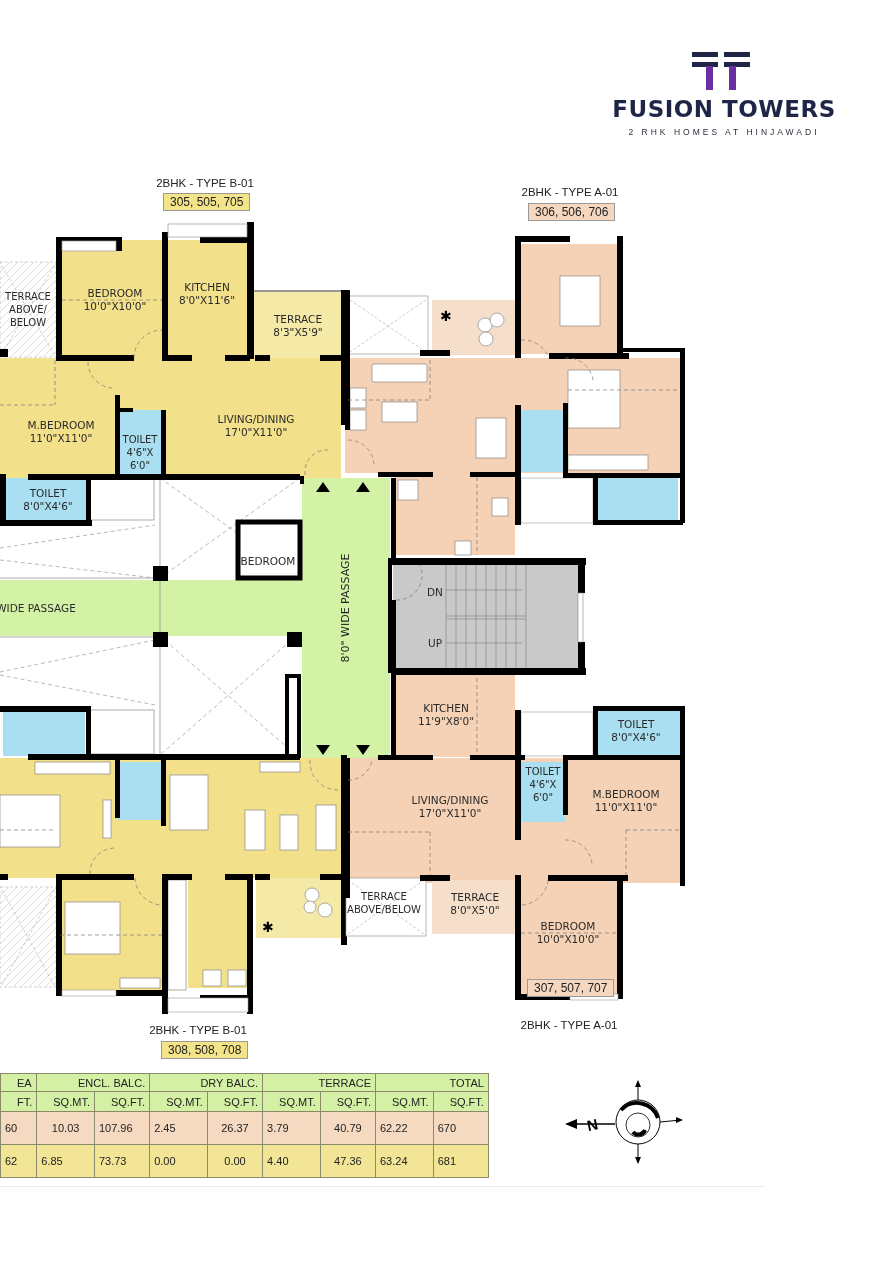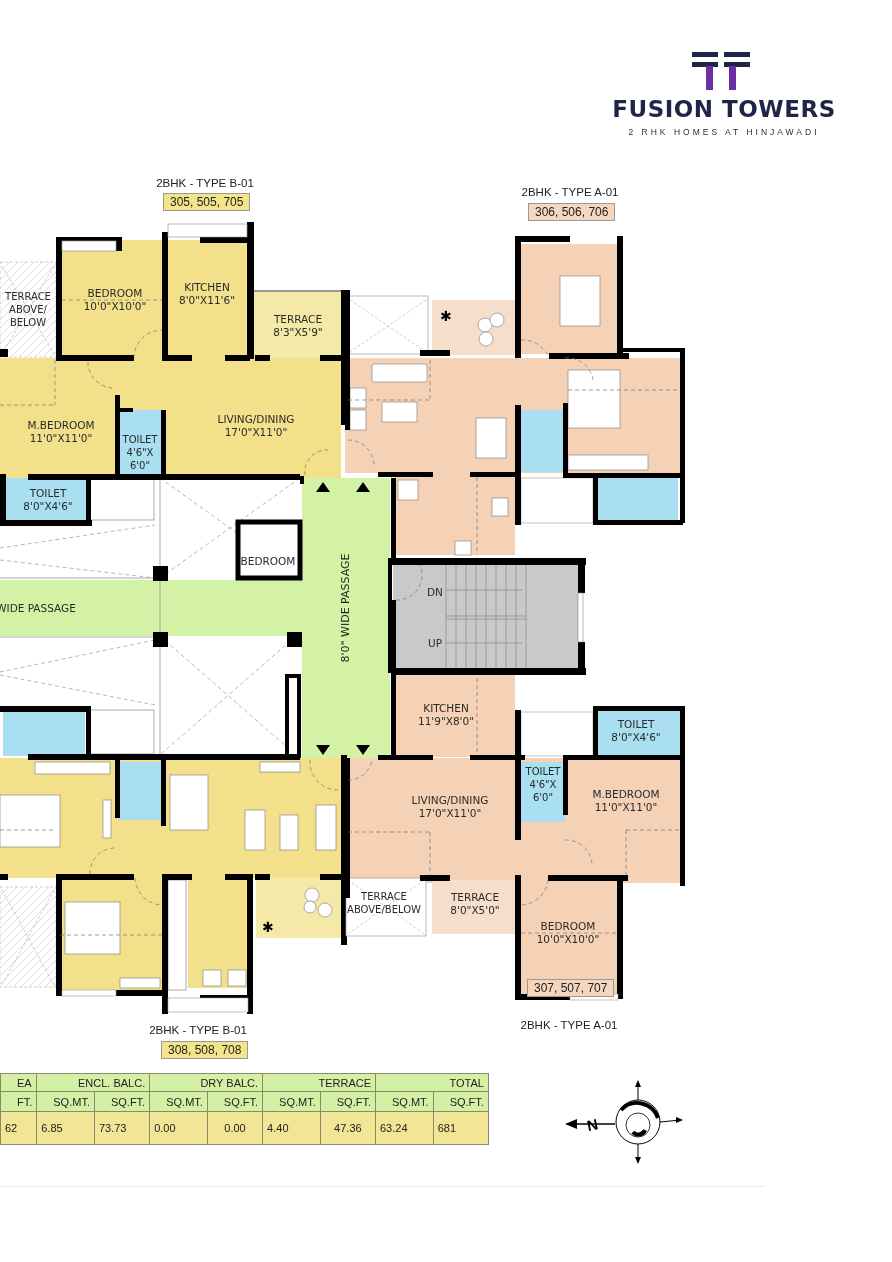--- a/index.html
+++ b/index.html
@@ -430,20 +430,31 @@
     <td style="text-align:center">FT.</td>
     <td>SQ.MT.</td>
     <td>SQ.FT.</td>
     <td>SQ.MT.</td>
     <td>SQ.FT.</td>
     <td>SQ.MT.</td>
     <td>SQ.FT.</td>
     <td>SQ.MT.</td>
     <td>SQ.FT.</td>
   </tr>
+  <tr class="r1">
+    <td>60</td>
+    <td style="text-align:center">10.03</td>
+    <td>107.96</td>
+    <td>2.45</td>
+    <td style="text-align:center">26.37</td>
+    <td>3.79</td>
+    <td style="text-align:center">40.79</td>
+    <td>62.22</td>
+    <td>670</td>
+  </tr>
   <tr class="r2">
     <td>62</td>
     <td style="text-align:left">6.85</td>
     <td>73.73</td>
     <td>0.00</td>
     <td style="text-align:center">0.00</td>
     <td>4.40</td>
     <td style="text-align:center">47.36</td>
     <td>63.24</td>
     <td>681</td>

